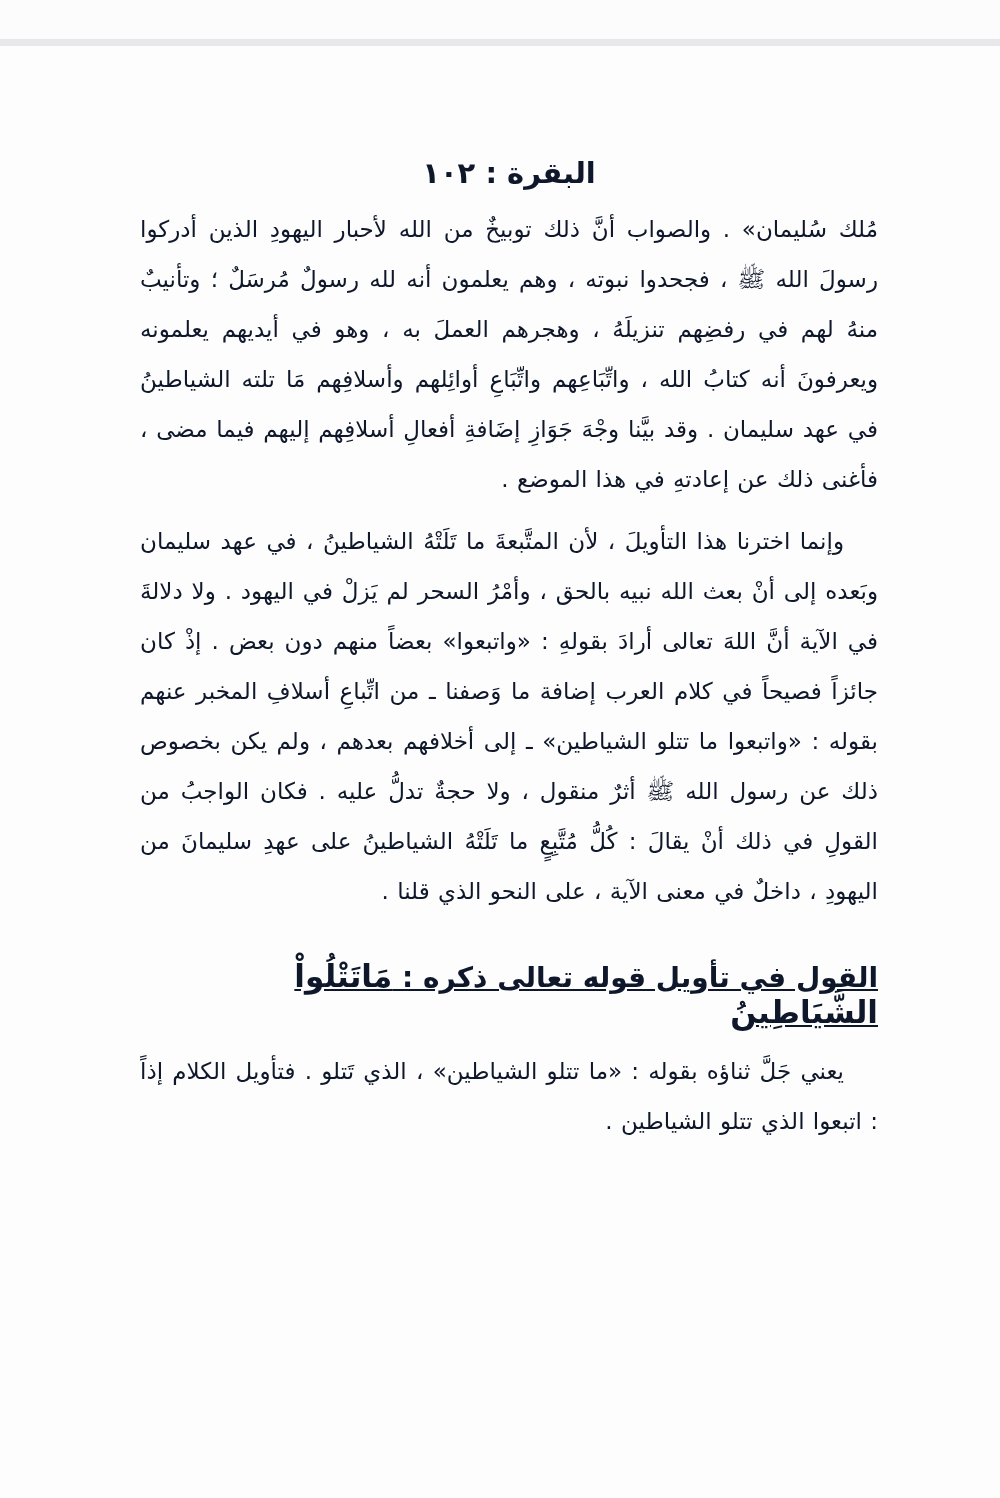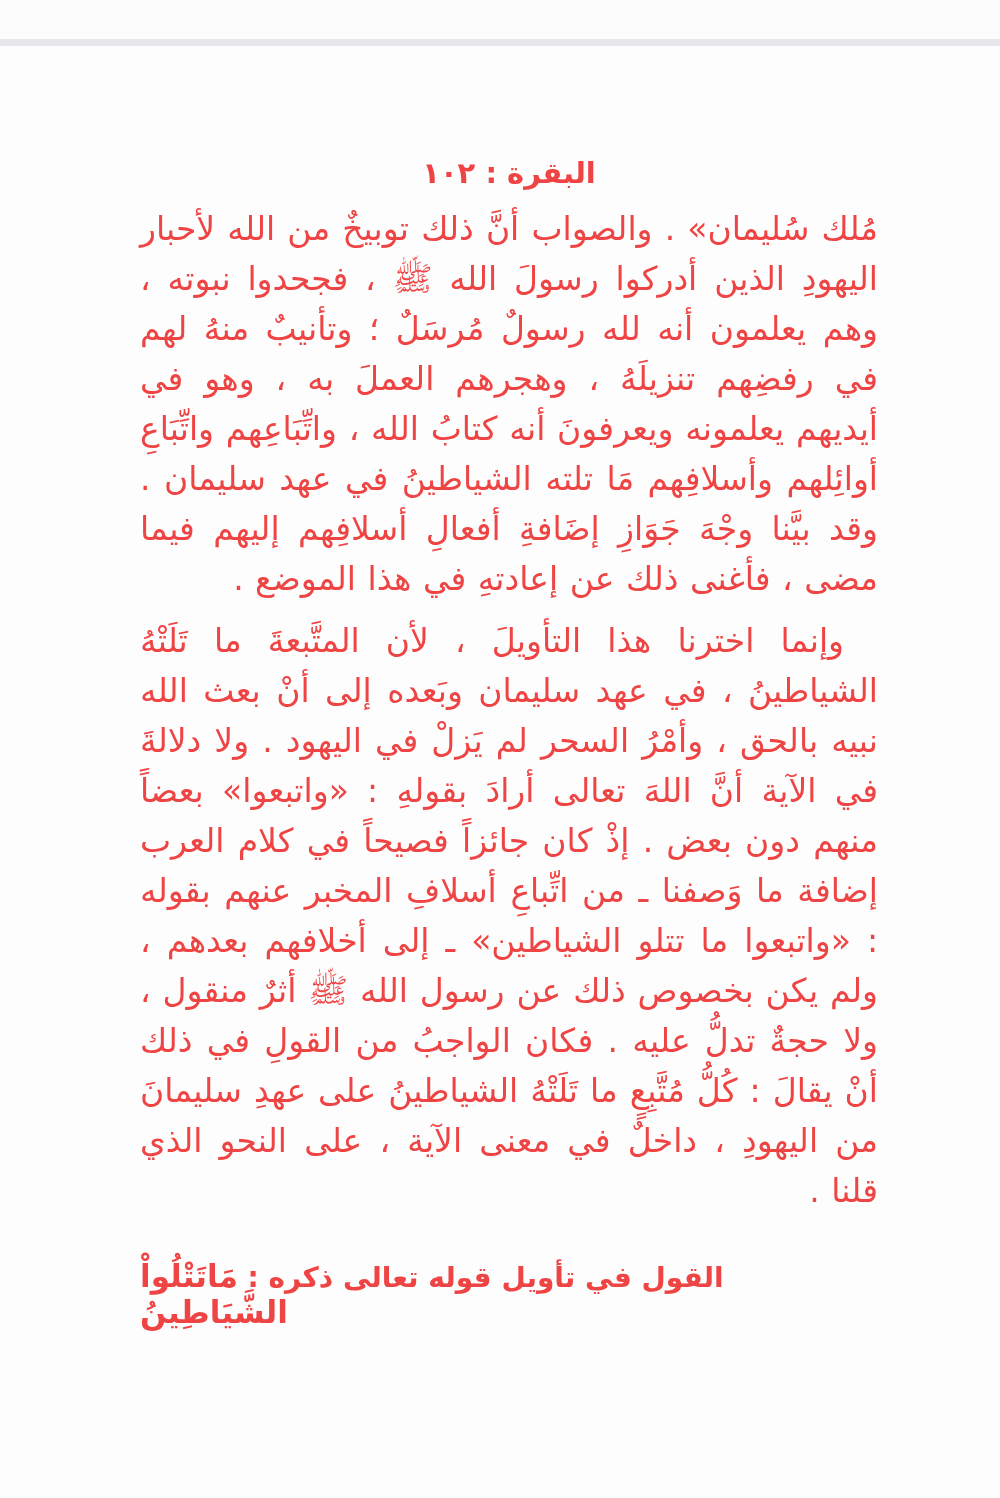--- a/index.html
+++ b/index.html
@@ -5,21 +5,21 @@
   * { box-sizing: border-box; }
   html, body { margin: 0; padding: 0; background: #ffffff; }
 
   .viewport {
     width: 1000px;
     height: 1498px;
     position: relative;
     background: #fdfdfd;
     overflow: hidden;
     font-family: "DejaVu Sans", sans-serif;
-    color: #ef4444;
+    color: #0f172a;
   }
 
   
   .prev-page-edge { height: 39px; background: #fcfcfc; }
   .page-separator { height: 7px; background: #e8e8ea; }
 
   .page {
     padding: 0 122px 0 140px;
     direction: rtl;
   }
@@ -27,33 +27,34 @@
   .surah-header {
     margin-top: 110px;
     text-align: center;
     font-size: 29px;
     font-weight: bold;
     letter-spacing: 1px;
   }
 
   .body-para {
     margin: 12px 0 0 0;
-    font-size: 33px;
+    font-size: 23px;
     line-height: 50px;
     text-align: justify;
     text-indent: 34px;
     word-spacing: 1px;
   }
   .body-para.continuation { text-indent: 0; margin-top: 14px; }
 
   .section-heading {
     margin: 42px 0 16px 0;
-    text-align: left;
+    text-align: right;
     font-size: 28px;
     font-weight: bold;
+    text-decoration: underline;
   }
   .heading-quran {
     font-size: 31px;
     font-weight: bold;
     letter-spacing: -1px;
   }
 </style>
 </head>
 <body>
 
@@ -67,16 +68,17 @@
     <div class="surah-header">البقرة : ١٠٢</div>
 
     <p class="body-para continuation">مُلك سُليمان» . والصواب أنَّ ذلك توبيخٌ من الله لأحبار اليهودِ الذين أدركوا رسولَ الله ﷺ ، فجحدوا نبوته ، وهم يعلمون أنه لله رسولٌ مُرسَلٌ ؛ وتأنيبٌ منهُ لهم في رفضِهم تنزيلَهُ ، وهجرهم العملَ به ، وهو في أيديهم يعلمونه ويعرفونَ أنه كتابُ الله ، واتِّبَاعِهم واتِّبَاعِ أوائِلهم وأسلافِهم مَا تلته الشياطينُ في عهد سليمان . وقد بيَّنا وجْهَ جَوَازِ إضَافةِ أفعالِ أسلافِهم إليهم فيما مضى ، فأغنى ذلك عن إعادتهِ في هذا الموضع .</p>
 
     <p class="body-para">وإنما اخترنا هذا التأويلَ ، لأن المتَّبعةَ ما تَلَتْهُ الشياطينُ ، في عهد سليمان وبَعده إلى أنْ بعث الله نبيه بالحق ، وأمْرُ السحر لم يَزلْ في اليهود . ولا دلالةَ في الآية أنَّ اللهَ تعالى أرادَ بقولهِ : «واتبعوا» بعضاً منهم دون بعض . إذْ كان جائزاً فصيحاً في كلام العرب إضافة ما وَصفنا ـ من اتِّباعِ أسلافِ المخبر عنهم بقوله : «واتبعوا ما تتلو الشياطين» ـ إلى أخلافهم بعدهم ، ولم يكن بخصوص ذلك عن رسول الله ﷺ أثرٌ منقول ، ولا حجةٌ تدلُّ عليه . فكان الواجبُ من القولِ في ذلك أنْ يقالَ : كُلُّ مُتَّبِعٍ ما تَلَتْهُ الشياطينُ على عهدِ سليمانَ من اليهودِ ، داخلٌ في معنى الآية ، على النحو الذي قلنا .</p>
 
     <div class="section-heading">
       <span class="heading-prefix">القول في تأويل قوله تعالى ذكره : </span><span class="heading-quran">مَاتَتْلُواْ الشَّيَاطِينُ</span>
     </div>
 
+    <p class="body-para">يعني جَلَّ ثناؤه بقوله : «ما تتلو الشياطين» ، الذي تَتلو . فتأويل الكلام إذاً : اتبعوا الذي تتلو الشياطين .</p>
 
 
   </div>
 </div>
 
 </body></html>

